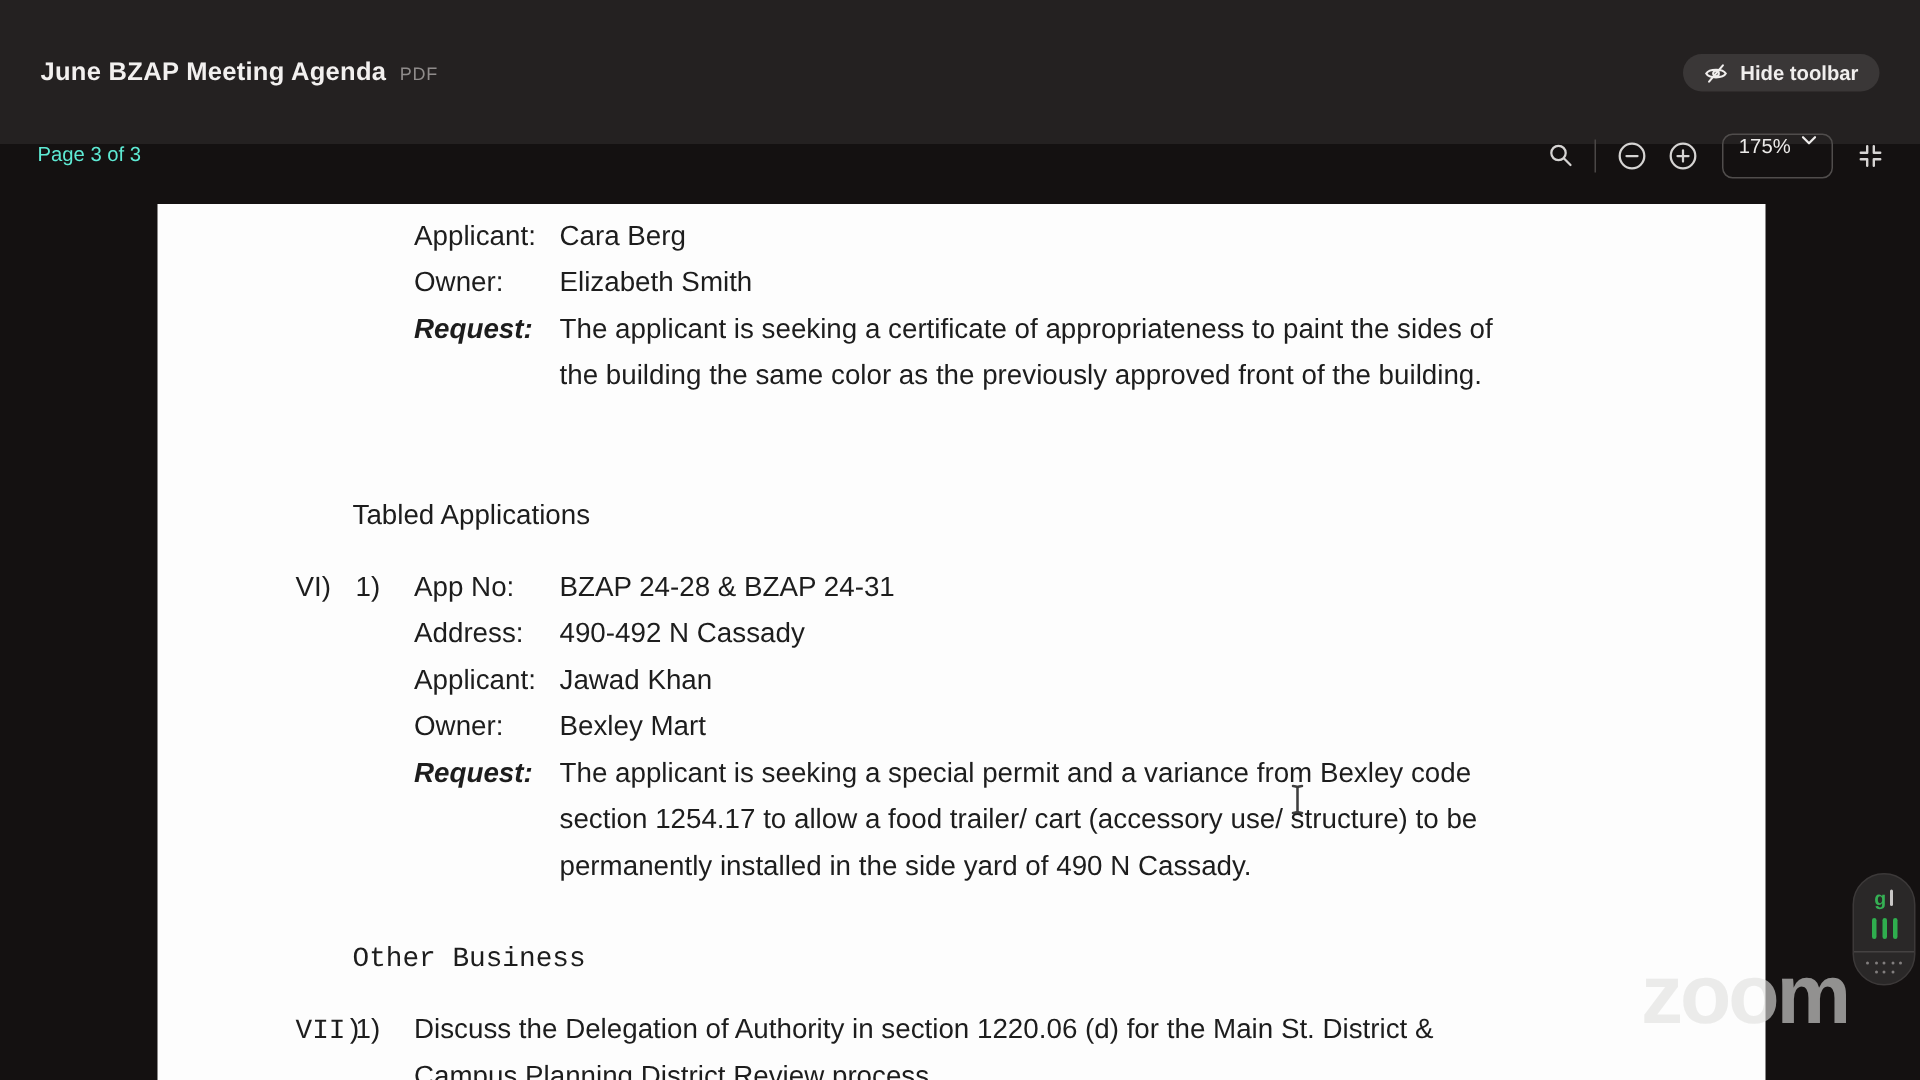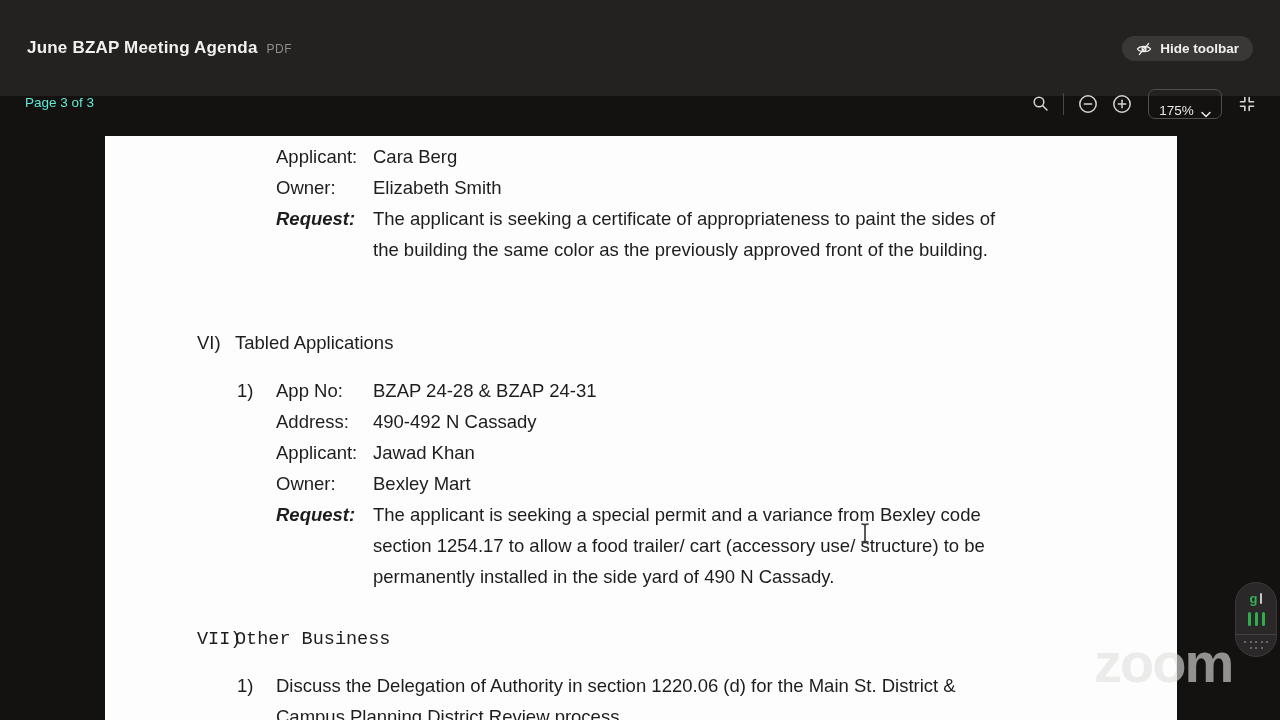--- a/index.html
+++ b/index.html
@@ -18,35 +18,35 @@
     align-items:center; gap:8px; padding:12px 14px; color:#f0eeed; font-size:13.5px;
     font-weight:700; cursor:pointer; font-family:inherit; }
   .page-indicator { position:absolute; left:25px; top:95px; color:#5eead4;
     font-size:13.5px; }
   .controls { position:absolute; right:24px; top:88px; height:31px;
     display:flex; align-items:center; gap:14px; }
   .icon-btn { background:none; border:none; padding:0; display:flex;
     align-items:center; justify-content:center; cursor:pointer; }
   .v-divider { width:1px; height:22px; background:#4a4746; }
   .zoom-select { height:30px; width:74px; border:1px solid #504d4c; border-radius:7px;
-    background:transparent; display:flex; align-items:flex-end; justify-content:center;
+    background:transparent; display:flex; align-items:flex-start; justify-content:center;
     gap:7px; color:#eceae9; font-size:13.5px; cursor:pointer; margin:16px 2px;
     font-family:inherit; }
 
   
   .viewport { position:absolute; left:0; top:132px; width:1040px; height:588px;
     background:#141111; }
   .page { position:absolute; left:105px; top:4px; width:1072px; height:600px;
     background:#fdfdfd; color:#1d1d1d; font-size:18.5px; line-height:31px; }
   .page .abs { position:absolute; }
   .kv-row { display:flex; white-space:nowrap; }
   .kv-label { width:97px; flex:none; }
   .b { font-weight:700;font-style:italic; }
   .heading-row { display:flex; white-space:nowrap; }
-  .numeral { width:38px; flex:none; }
+  .numeral { width:38px; flex:none;margin-top:48px; }
   .item { display:flex; }
   .item-num { width:39px; flex:none; }
   .line { white-space:nowrap; }
 
   
   .watermark { position:absolute; left:1094px; top:498px; font-size:56px;
     font-weight:700; letter-spacing:-2px; color:rgba(225,224,223,0.62);
     pointer-events:none; }
   .float-pill { position:absolute; left:1235px; top:450px; width:42px; height:75px;
     border-radius:21px; background:#2a2828; border:1px solid #3c3939;

